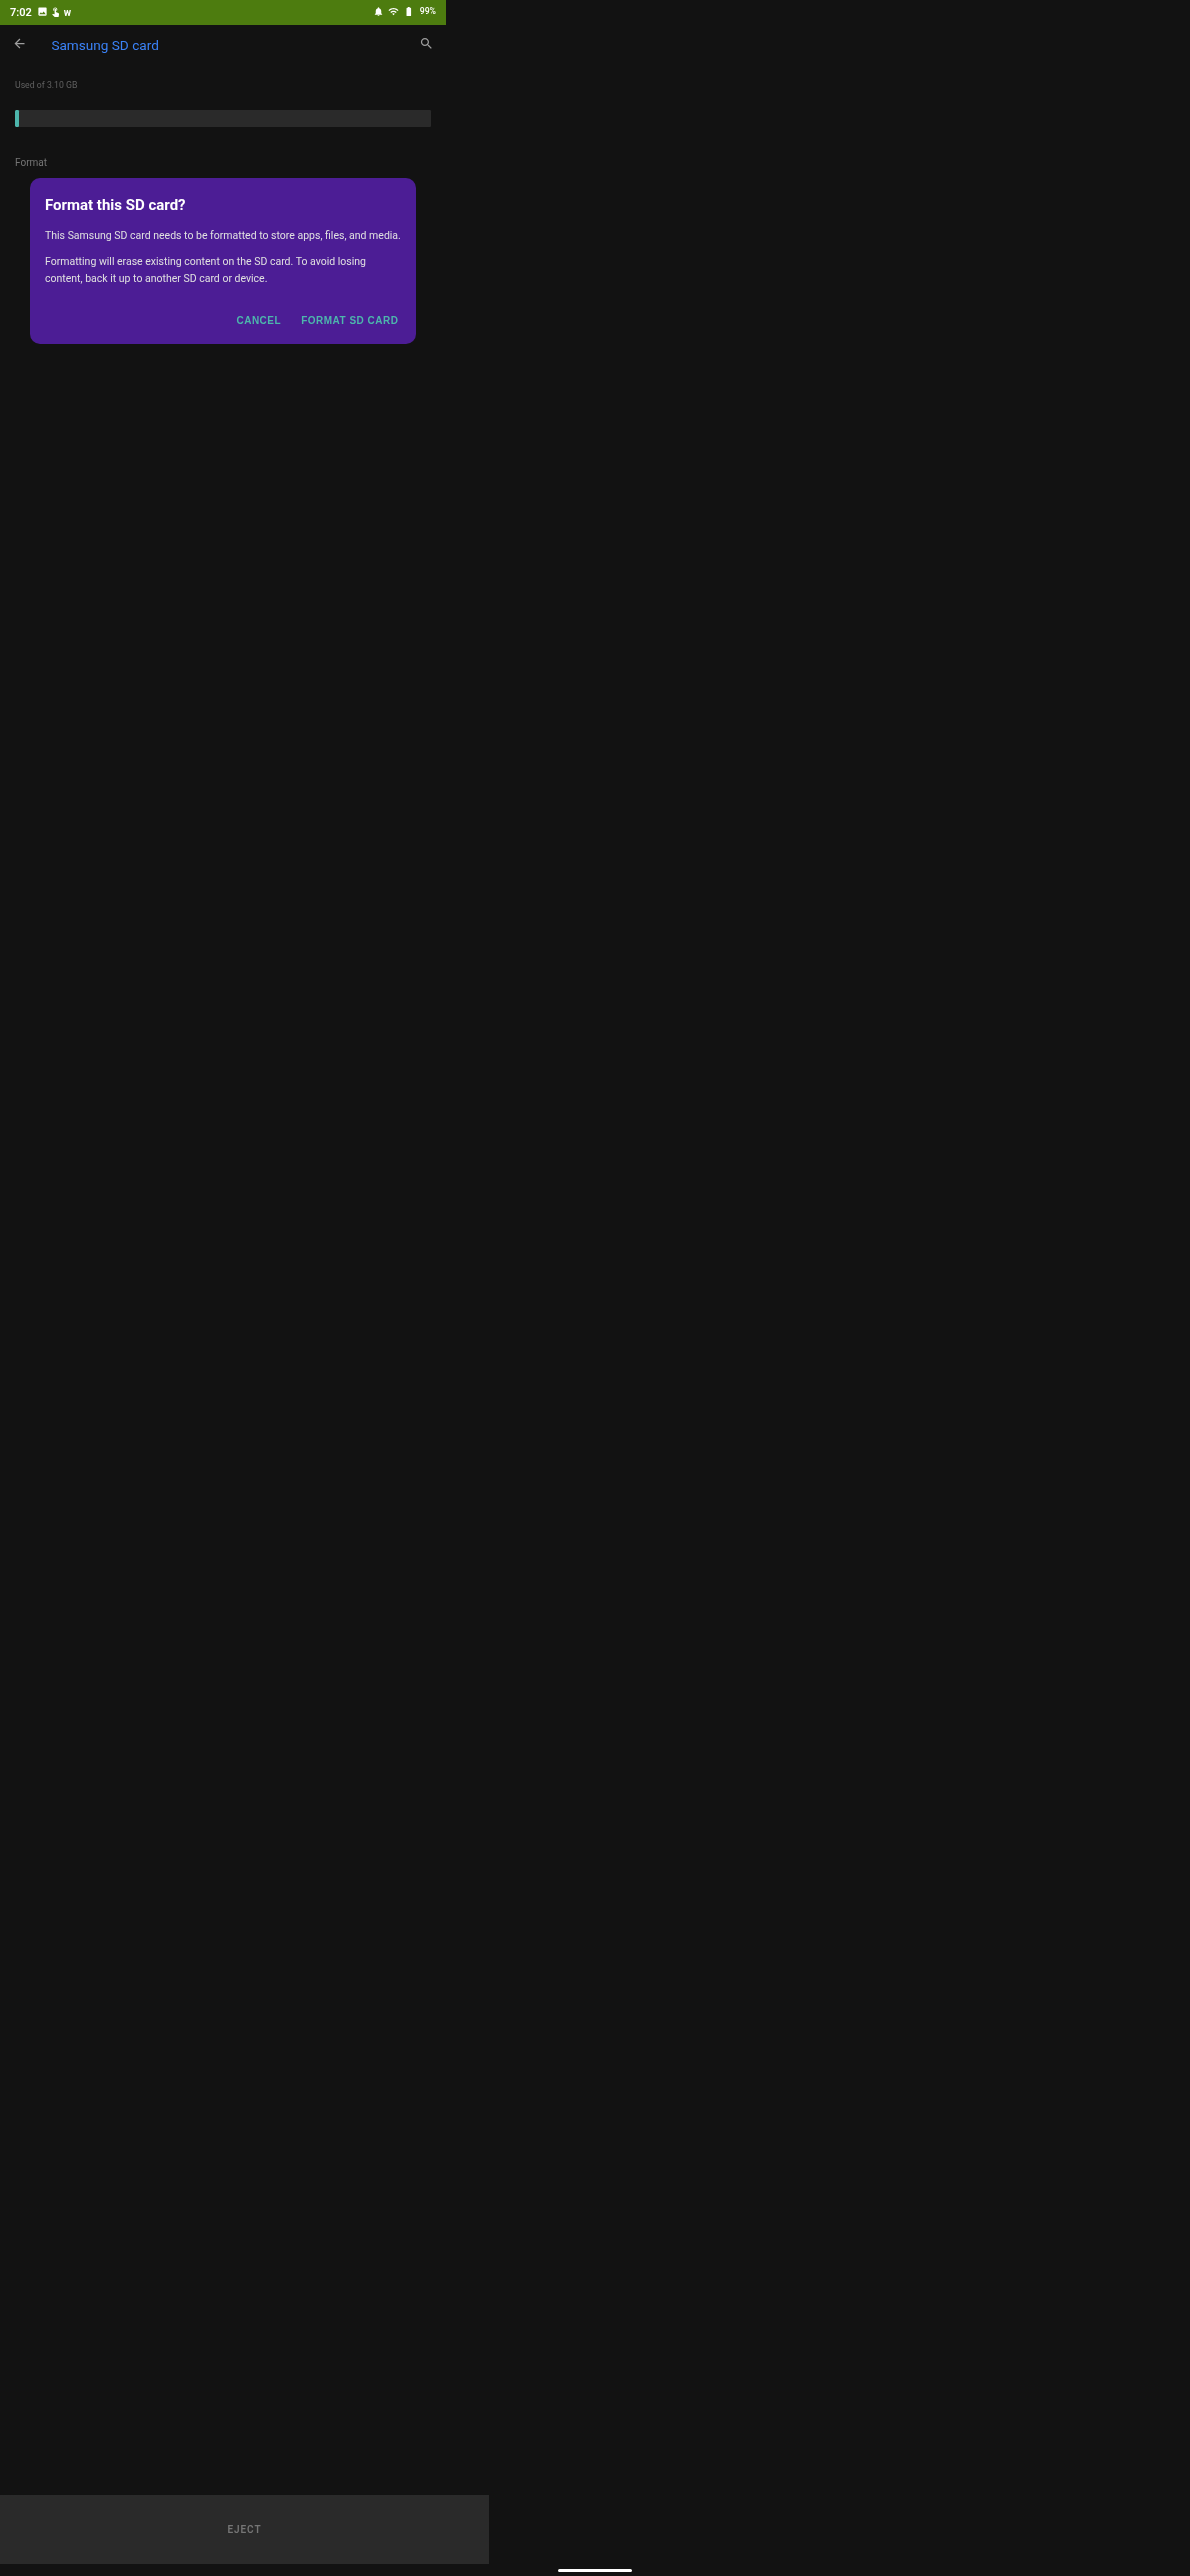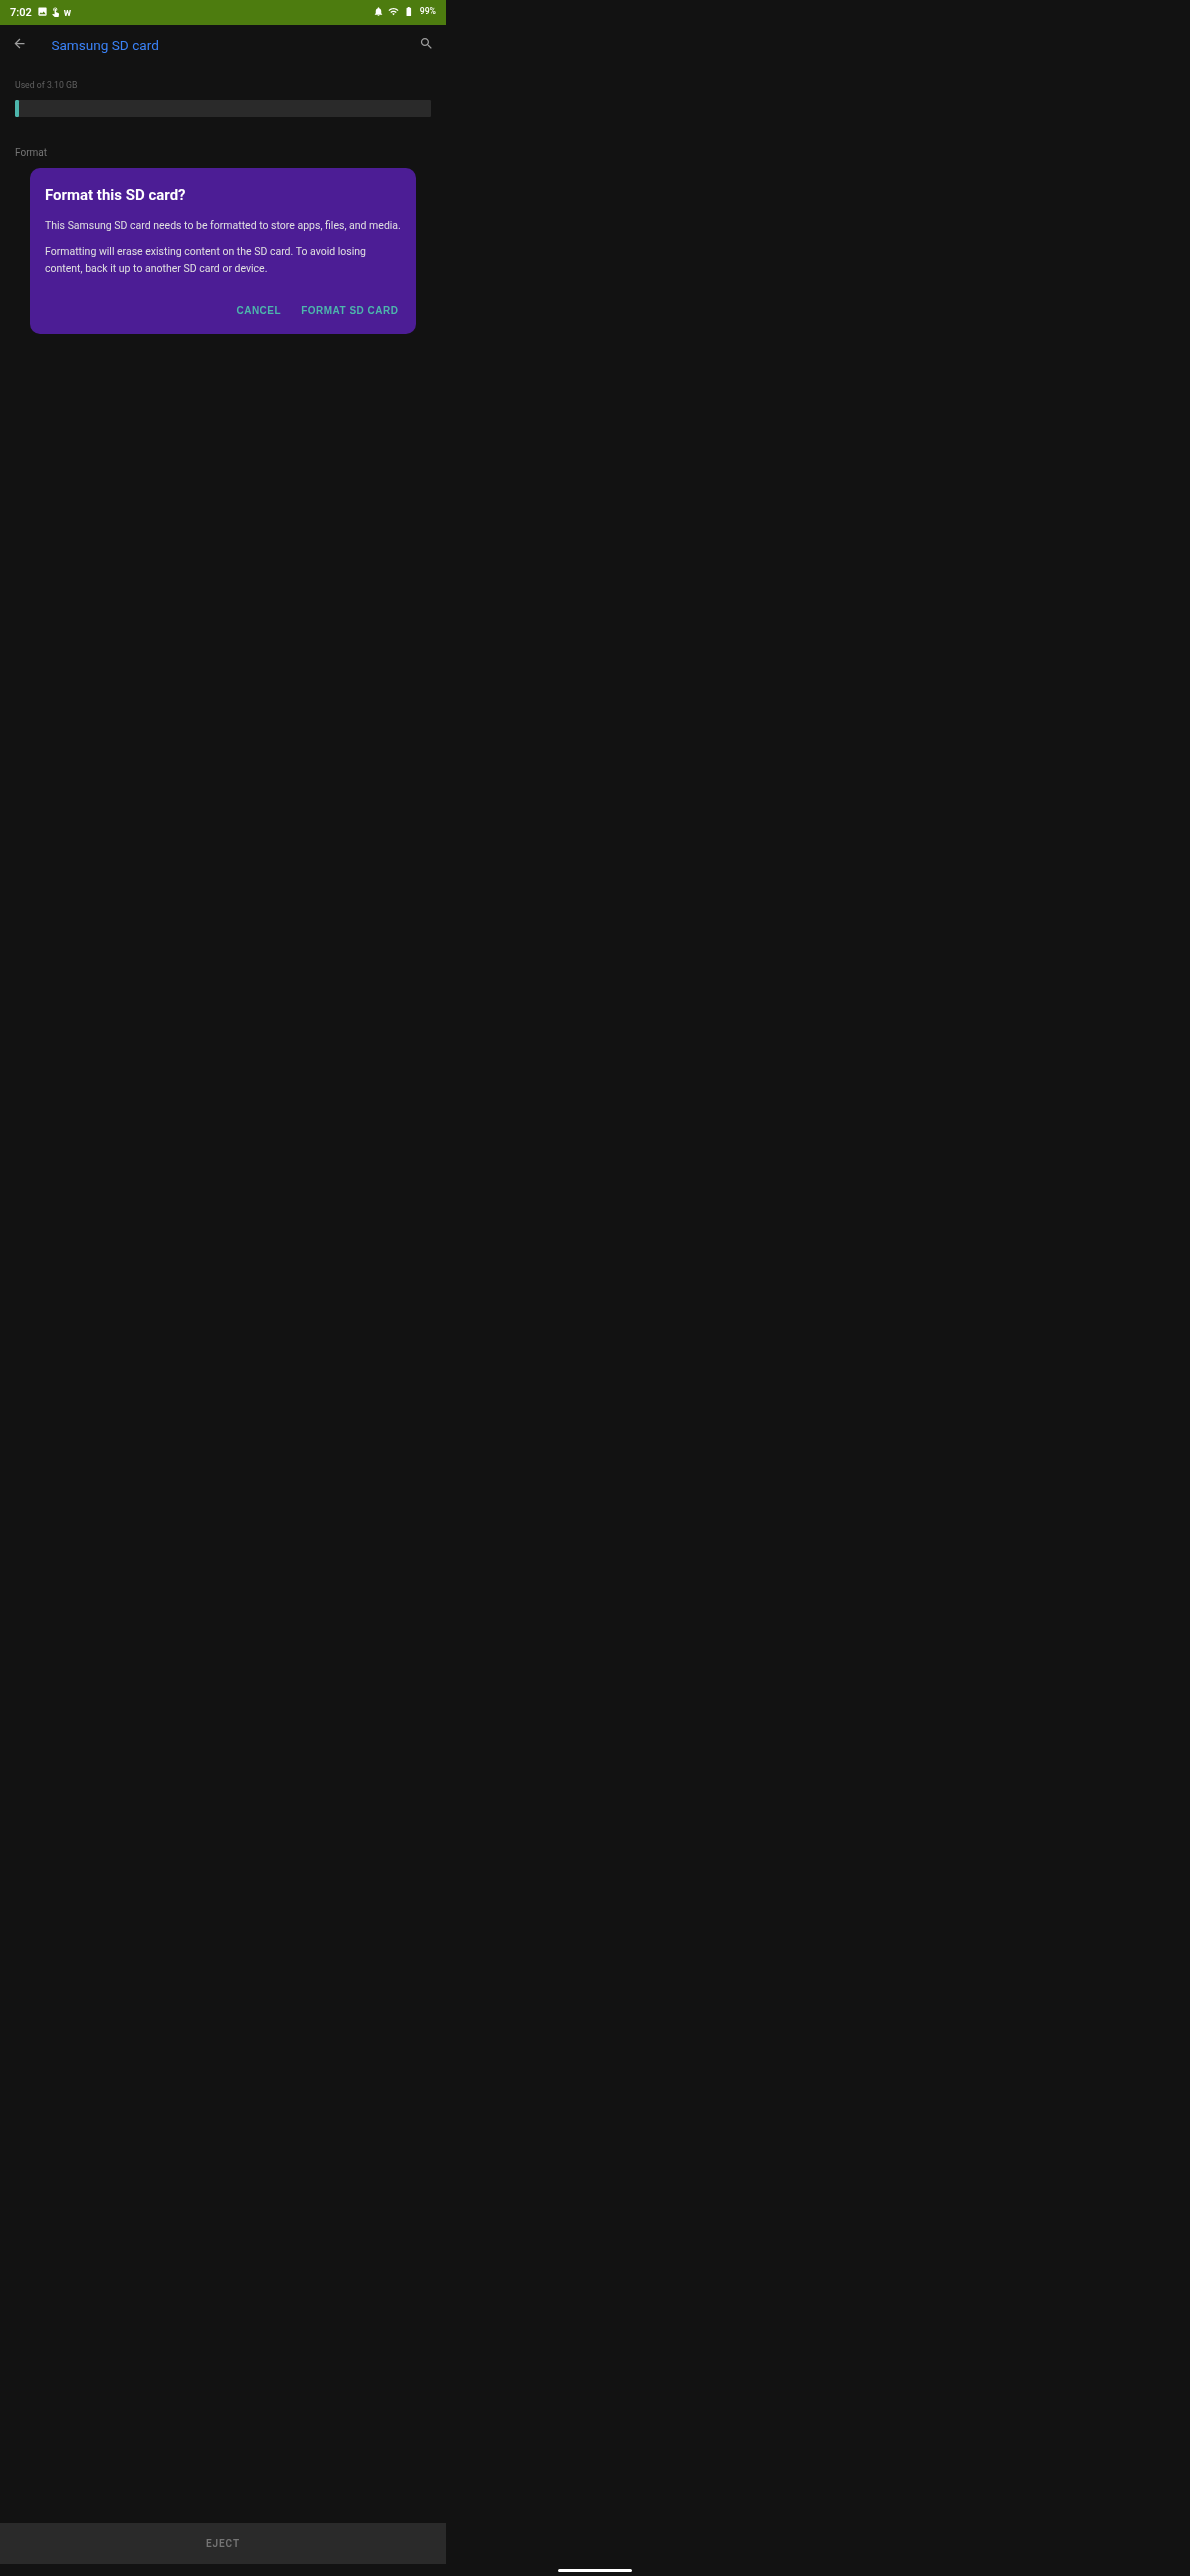--- a/index.html
+++ b/index.html
@@ -112,21 +112,21 @@
 
     .storage-unit {
       font-size: 17.4px;
       font-weight: 400;
       color: #4db6ac;
     }
 
     .storage-subtitle {
       font-size: 8.7px;
       color: #616161;
-      margin-bottom: 10px;
+      margin-bottom: 20px;
     }
 
     .storage-bar-container {
       width: 100%;
       height: 17.4px;
       background-color: #2a2a2a;
       border-radius: 1.2px;
       overflow: hidden;
       margin-bottom: 20px;
     }
@@ -201,23 +201,23 @@
       cursor: pointer;
       padding: 5px 2.5px;
       letter-spacing: 0.5px;
       text-transform: uppercase;
     }
 
     .bottom-bar {
       position: fixed;
       bottom: 0;
       left: 0;
-      width: 446px;
+      width: 489px;
       background-color: #2a2a2a;
-      padding: 15px 15px;
+      padding: 29px 15px;
       display: flex;
       justify-content: center;
       align-items: center;
     }
 
     .eject-text {
       font-size: 10px;
       font-weight: 600;
       color: #757575;
       letter-spacing: 0.9px;

